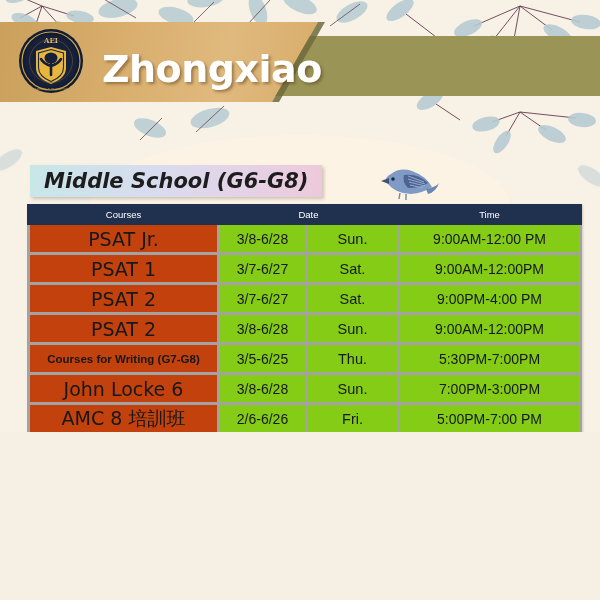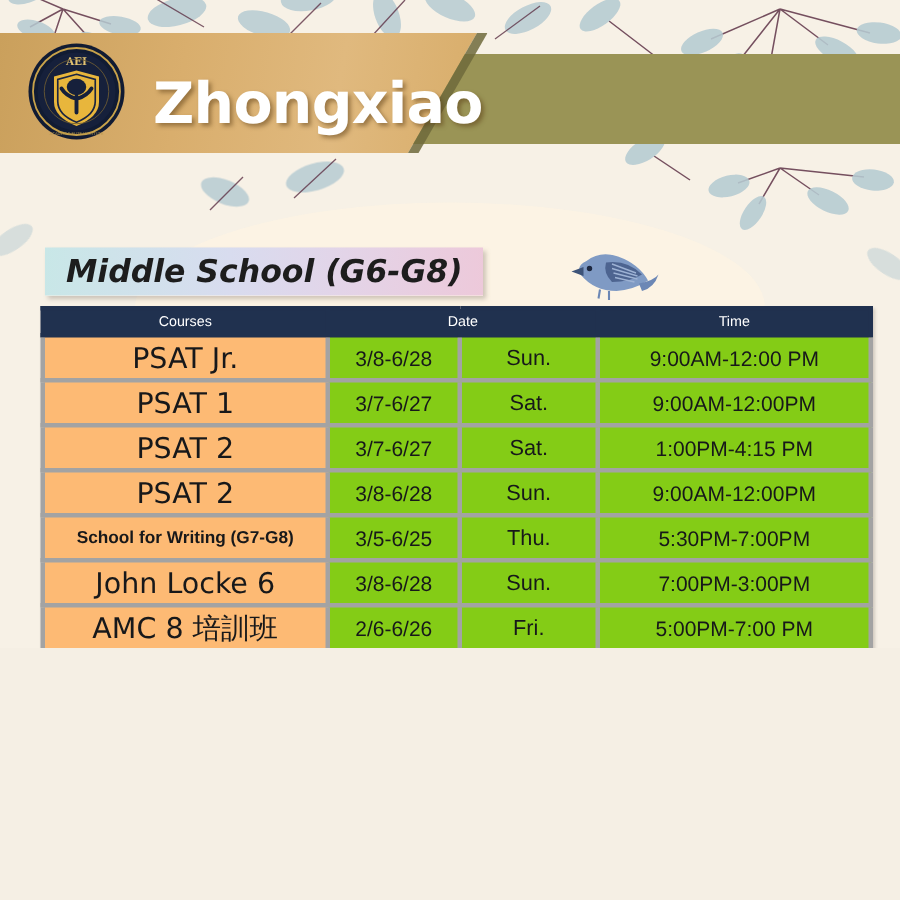--- a/index.html
+++ b/index.html
@@ -175,21 +175,21 @@
   #schedule-table tbody td {
     height: 27px;
     text-align: center;
     vertical-align: middle;
     color: #17181a;
     background: #84cc16;
     font-size: 14.5px;
     font-family: "Liberation Sans", sans-serif;
   }
   #schedule-table tbody td.course-cell {
-    background: #fdba74;
+    background: #c2410c;
     font-size: 19px;
     font-family: "DejaVu Sans", sans-serif;
   }
   #schedule-table tbody td.course-cell.small {
     font-size: 11.5px;
     font-weight: bold;
     font-family: "Liberation Sans", sans-serif;
   }
   #schedule-table tbody td.date-cell { font-size: 14px; }
   #schedule-table tbody td.day-cell  { font-size: 14.5px; }
@@ -488,30 +488,30 @@
         <tr>
           <td class="course-cell">PSAT 1</td>
           <td class="date-cell">3/7-6/27</td>
           <td class="day-cell">Sat.</td>
           <td class="time-cell">9:00AM-12:00PM</td>
         </tr>
         <tr>
           <td class="course-cell">PSAT 2</td>
           <td class="date-cell">3/7-6/27</td>
           <td class="day-cell">Sat.</td>
-          <td class="time-cell">1:00PM-4:15 PM</td>
+          <td class="time-cell">9:00PM-4:00 PM</td>
         </tr>
         <tr>
           <td class="course-cell">PSAT 2</td>
           <td class="date-cell">3/8-6/28</td>
           <td class="day-cell">Sun.</td>
           <td class="time-cell">9:00AM-12:00PM</td>
         </tr>
         <tr>
-          <td class="course-cell small">School for Writing (G7-G8)</td>
+          <td class="course-cell small">Courses for Writing (G7-G8)</td>
           <td class="date-cell">3/5-6/25</td>
           <td class="day-cell">Thu.</td>
           <td class="time-cell">5:30PM-7:00PM</td>
         </tr>
         <tr>
           <td class="course-cell">John Locke 6</td>
           <td class="date-cell">3/8-6/28</td>
           <td class="day-cell">Sun.</td>
           <td class="time-cell">7:00PM-3:00PM</td>
         </tr>

